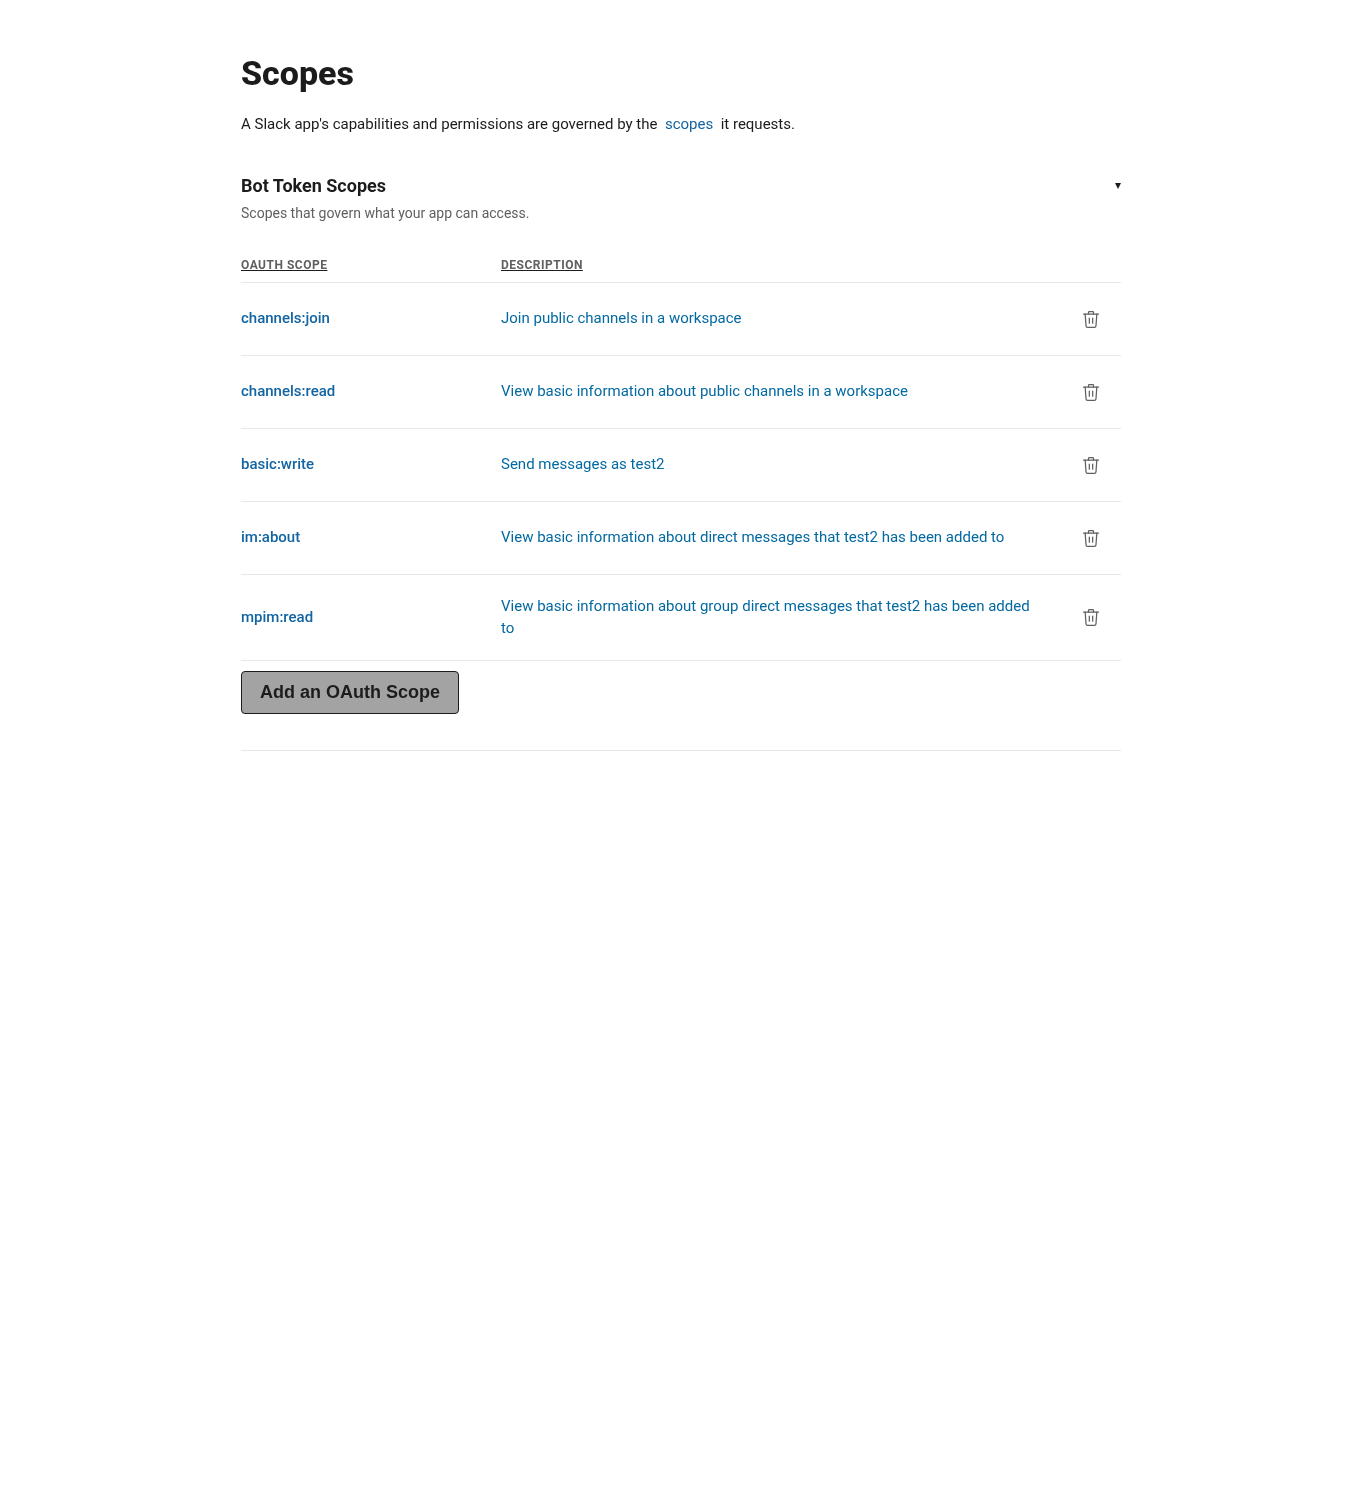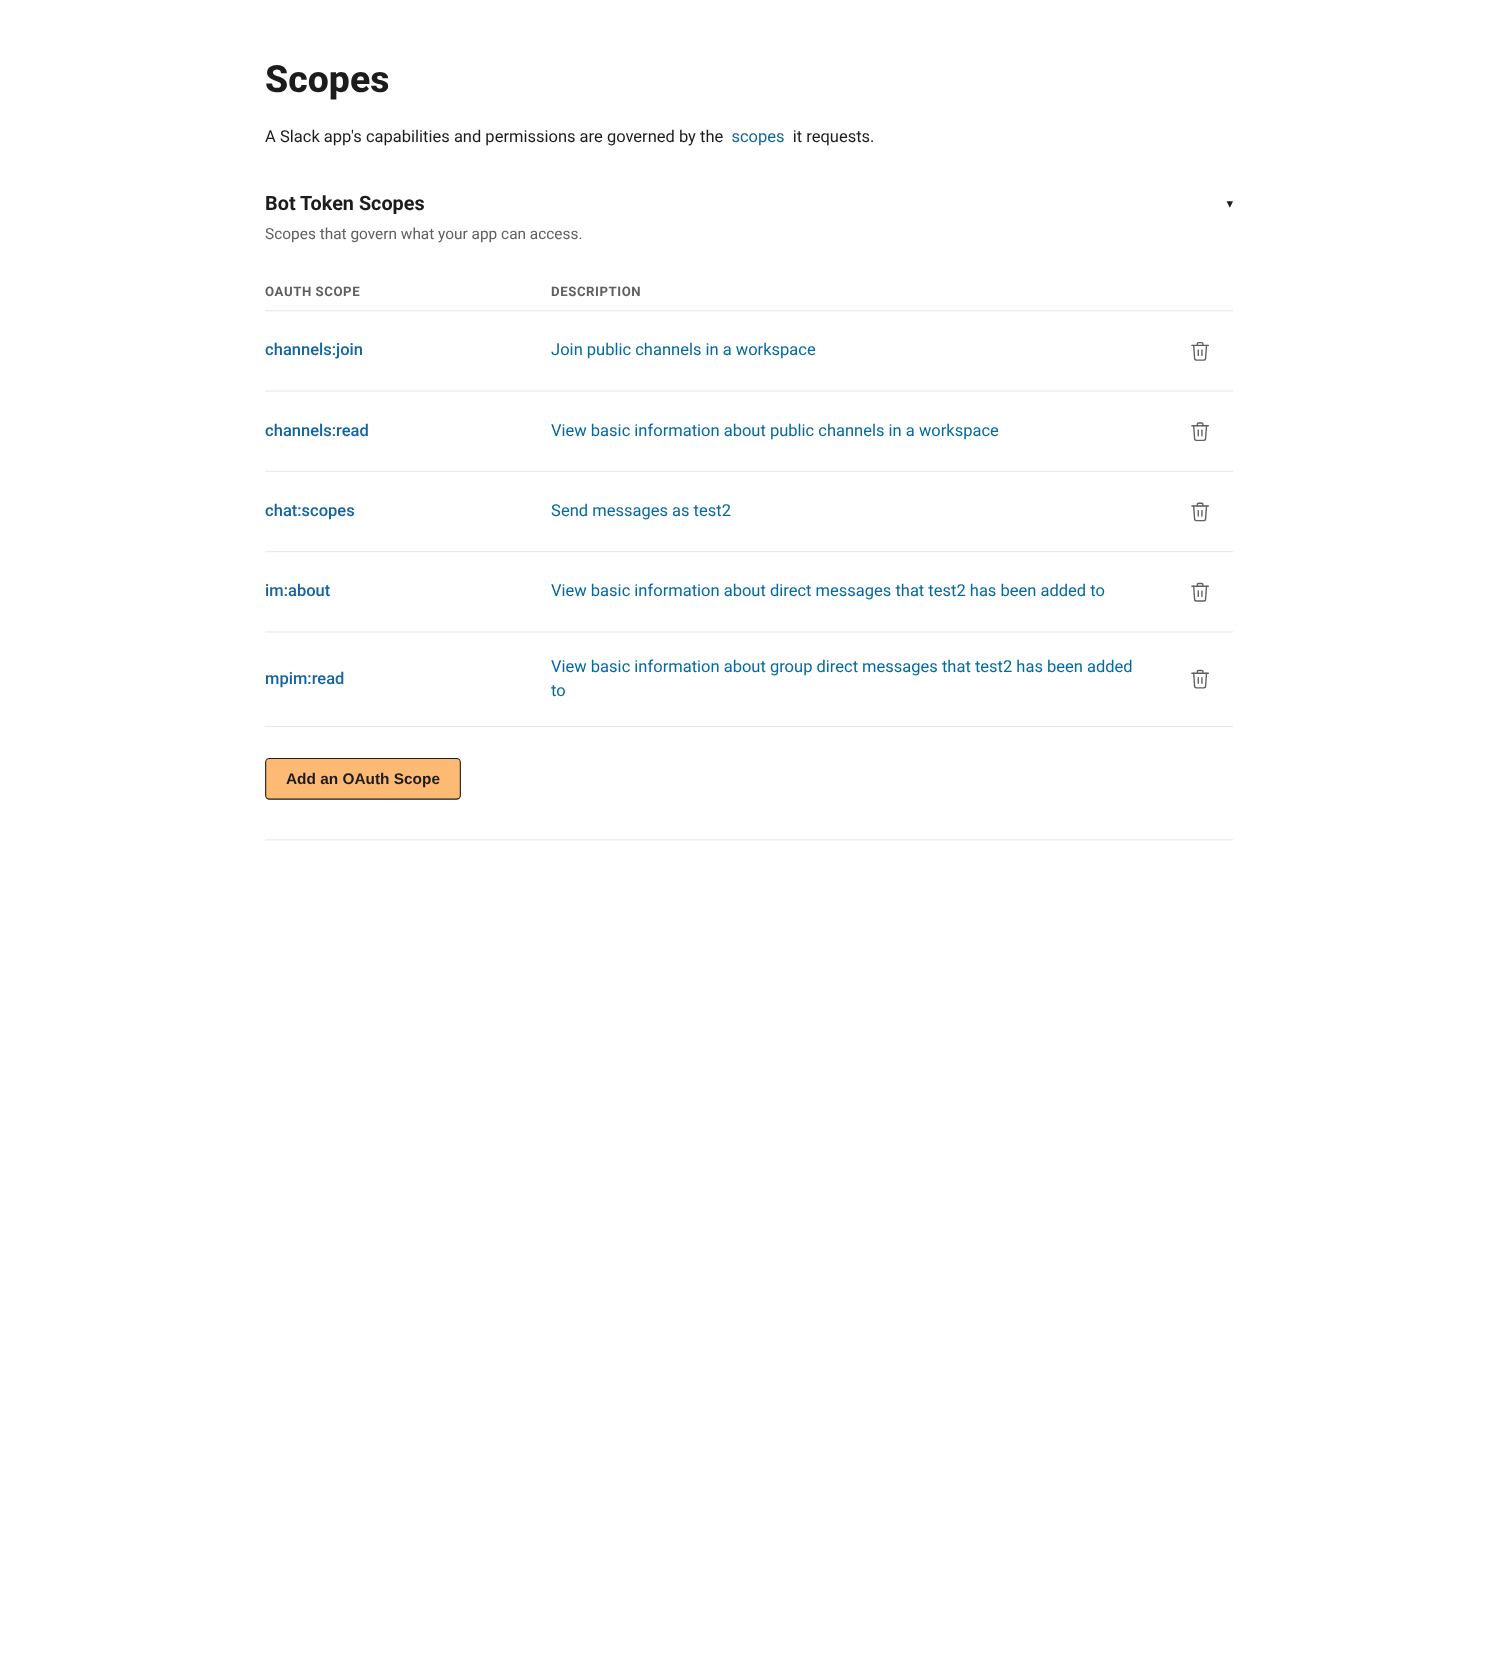--- a/index.html
+++ b/index.html
@@ -63,20 +63,21 @@
       font-size: 12px;
       color: #1d1c1d;
     }
 
     .table-header {
       display: grid;
       grid-template-columns: 260px 1fr 60px;
       padding: 8px 0;
       border-bottom: 1px solid #e8e8e8;
       margin-bottom: 0;
+      text-decoration: underline;
     }
 
     .table-header-cell {
       font-size: 12px;
       font-weight: 700;
       color: #616061;
       text-transform: uppercase;
       letter-spacing: 0.5px;
     }
 
@@ -115,26 +116,26 @@
       font-size: 18px;
     }
 
     
     .trash-icon {
       width: 20px;
       height: 20px;
     }
 
     .add-scope-btn {
-      margin-top: 28px;
+      margin-top: 10px;
       padding: 10px 18px;
-      background: #fdba74;
+      background: #a3a3a3;
       border: 1px solid #1d1c1d;
       border-radius: 4px;
-      font-size: 14px;
+      font-size: 18px;
       font-weight: 700;
       color: #1d1c1d;
       cursor: pointer;
     }
 
     .bottom-divider {
       margin-top: 36px;
       border: none;
       border-top: 1px solid #e8e8e8;
     }
@@ -185,21 +186,21 @@
         <svg class="trash-icon" viewBox="0 0 24 24" fill="none" stroke="currentColor" stroke-width="1.5" stroke-linecap="round" stroke-linejoin="round">
           <polyline points="3 6 5 6 21 6"></polyline>
           <path d="M19 6l-1 14a2 2 0 0 1-2 2H8a2 2 0 0 1-2-2L5 6"></path>
           <path d="M10 11v6"></path>
           <path d="M14 11v6"></path>
           <path d="M9 6V4a1 1 0 0 1 1-1h4a1 1 0 0 1 1 1v2"></path>
         </svg>
       </button>
     </div>
       <div class="scope-row">
-      <a href="#" class="scope-name">chat:scopes</a>
+      <a href="#" class="scope-name">basic:write</a>
       <div class="scope-description">Send messages as test2</div>
       <button class="delete-btn" title="Remove scope">
         <svg class="trash-icon" viewBox="0 0 24 24" fill="none" stroke="currentColor" stroke-width="1.5" stroke-linecap="round" stroke-linejoin="round">
           <polyline points="3 6 5 6 21 6"></polyline>
           <path d="M19 6l-1 14a2 2 0 0 1-2 2H8a2 2 0 0 1-2-2L5 6"></path>
           <path d="M10 11v6"></path>
           <path d="M14 11v6"></path>
           <path d="M9 6V4a1 1 0 0 1 1-1h4a1 1 0 0 1 1 1v2"></path>
         </svg>
       </button>

